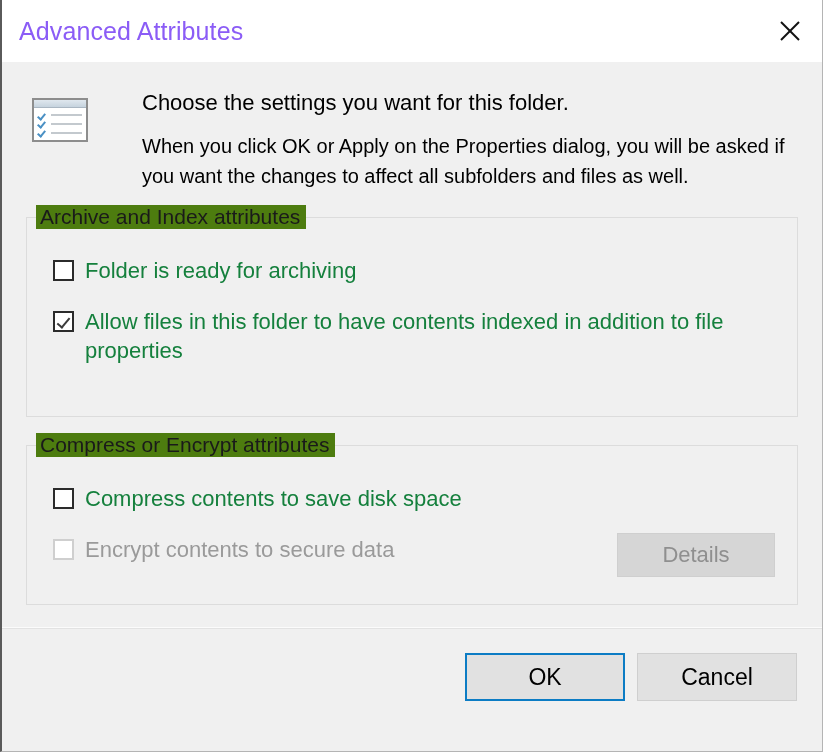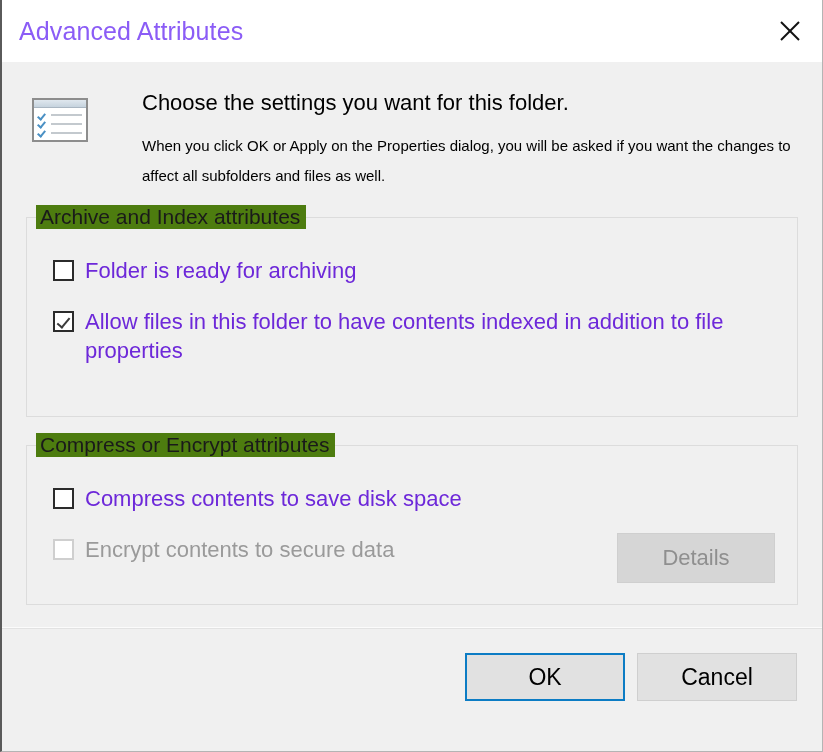--- a/index.html
+++ b/index.html
@@ -121,21 +121,21 @@
     padding-left: 26px;
     color: #000000;
   }
   .intro-line1 {
     font-size: 22px;
     line-height: 30px;
     margin-bottom: 13px;
     white-space: nowrap;
   }
   .intro-para {
-    font-size: 15px;
+    font-size: 20px;
     line-height: 30px;
     max-width: 670px;
   }
   
   .group {
     position: relative;
     margin: 0 24px 0 24px;
     border: 1px solid #dcdcdc;
     box-sizing: border-box;
   }
@@ -189,34 +189,34 @@
     border-right: 2px solid #3a3a3a;
     border-bottom: 2px solid #3a3a3a;
     transform: rotate(40deg);
   }
   .checkbox.light {
     border: 2px solid #cfcfcf;
   }
   .cb-label {
     font-size: 22px;
     line-height: 29px;
-    color: #6d28d9;
+    color: #15803d;
     max-width: 690px;
   }
   .cb-label.muted { color: #9a9a9a; }
   .cbrow.wide .cb-label { max-width: 700px; }
   .encrypt-row {
     display: flex;
     align-items: flex-start;
     justify-content: space-between;
   }
   
   .details-btn {
     width: 158px;
-    height: 50px;
+    height: 44px;
     box-sizing: border-box;
     background: #d6d6d6;
     border: 1px solid #cfcfcf;
     color: #8f8f8f;
     font-size: 22px;
     font-family: "Liberation Sans", sans-serif;
     display: flex;
     align-items: center;
     justify-content: center;
     margin-top: -2px;

